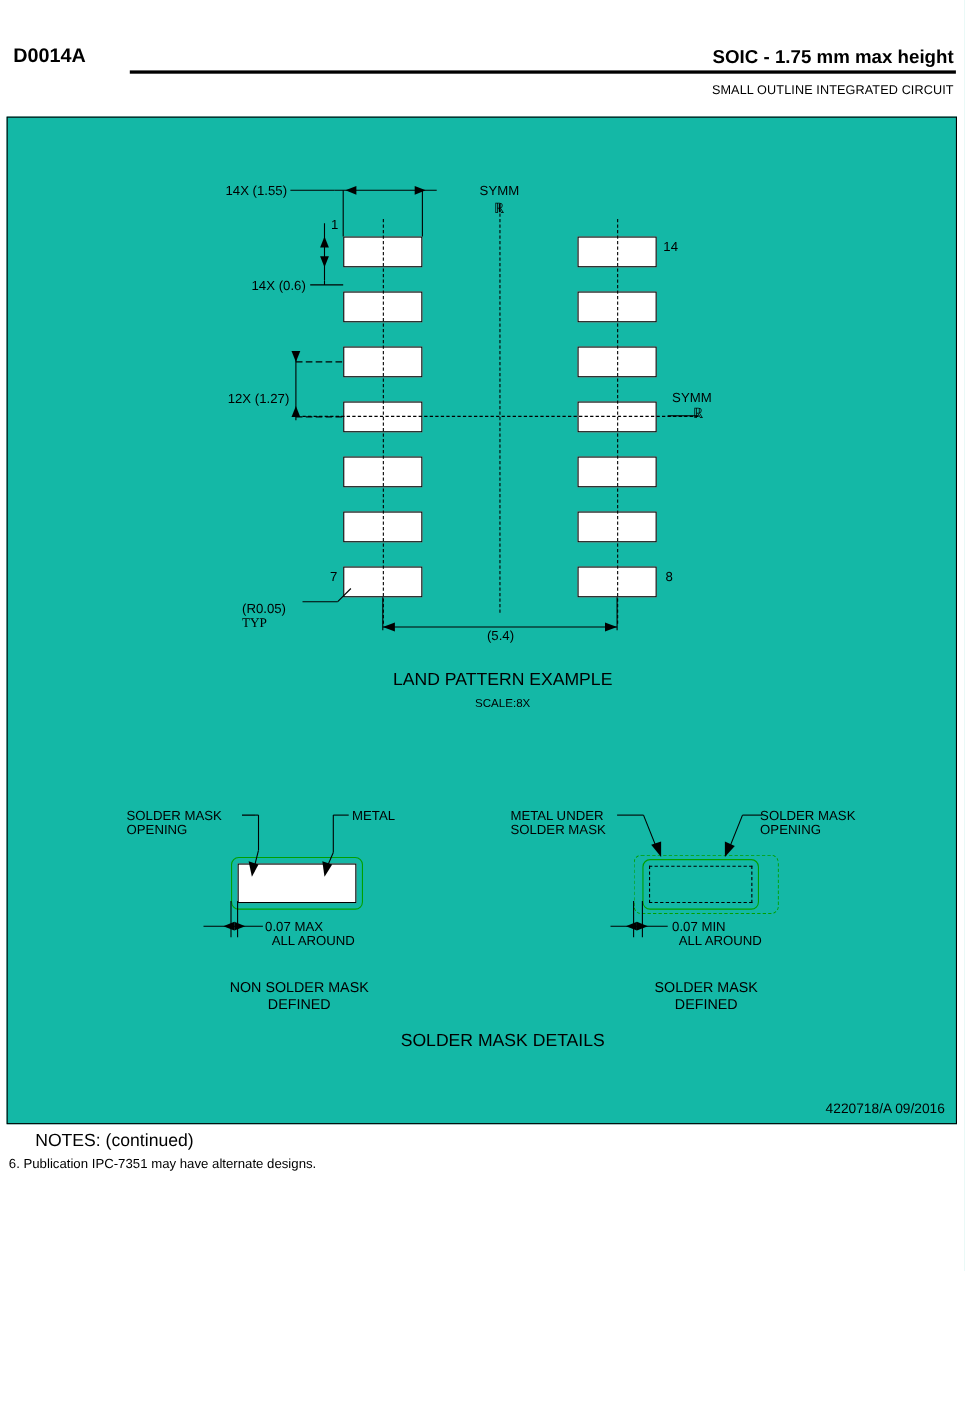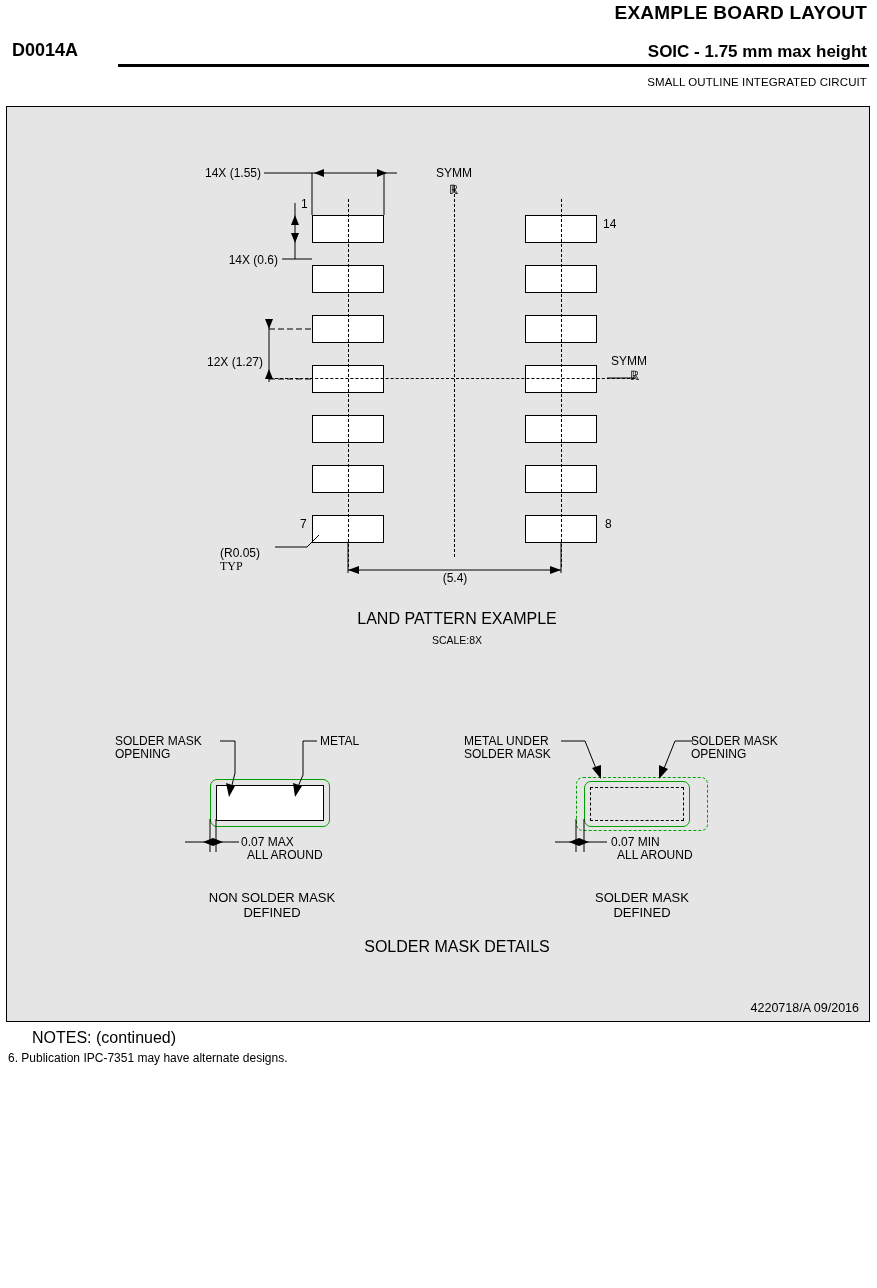--- a/index.html
+++ b/index.html
@@ -63,21 +63,21 @@
 
   
   .frame {
     position: absolute;
     left: 6px;
     top: 106px;
     width: 864px;
     height: 916px;
     border: 1px solid #000;
     box-sizing: border-box;
-    background: #e5e5e5;
+    background: #14b8a6;
   }
 
   
   .lbl {
     position: absolute;
     font-size: 12px;
     line-height: 13px;
     white-space: pre;
   }
   .lbl.c { text-align: center; }
@@ -181,21 +181,20 @@
     bottom: 6px;
     text-align: center;
     font-size: 13px;
   }
 </style>
 </head>
 <body>
 
 <div class="page">
 
-  <div class="hdr-title">EXAMPLE BOARD LAYOUT</div>
   <div class="hdr-left">D0014A</div>
   <div class="hdr-right">SOIC - 1.75 mm max height</div>
   <div class="hdr-rule"></div>
   <div class="hdr-sub">SMALL OUTLINE INTEGRATED CIRCUIT</div>
 
   <div class="frame">
 
     <div class="pad" style="left:305px; top:108px; width:72px; height:28px;"></div>
     <div class="pad" style="left:305px; top:158px; width:72px; height:28px;"></div>
     <div class="pad" style="left:305px; top:208px; width:72px; height:28px;"></div>

